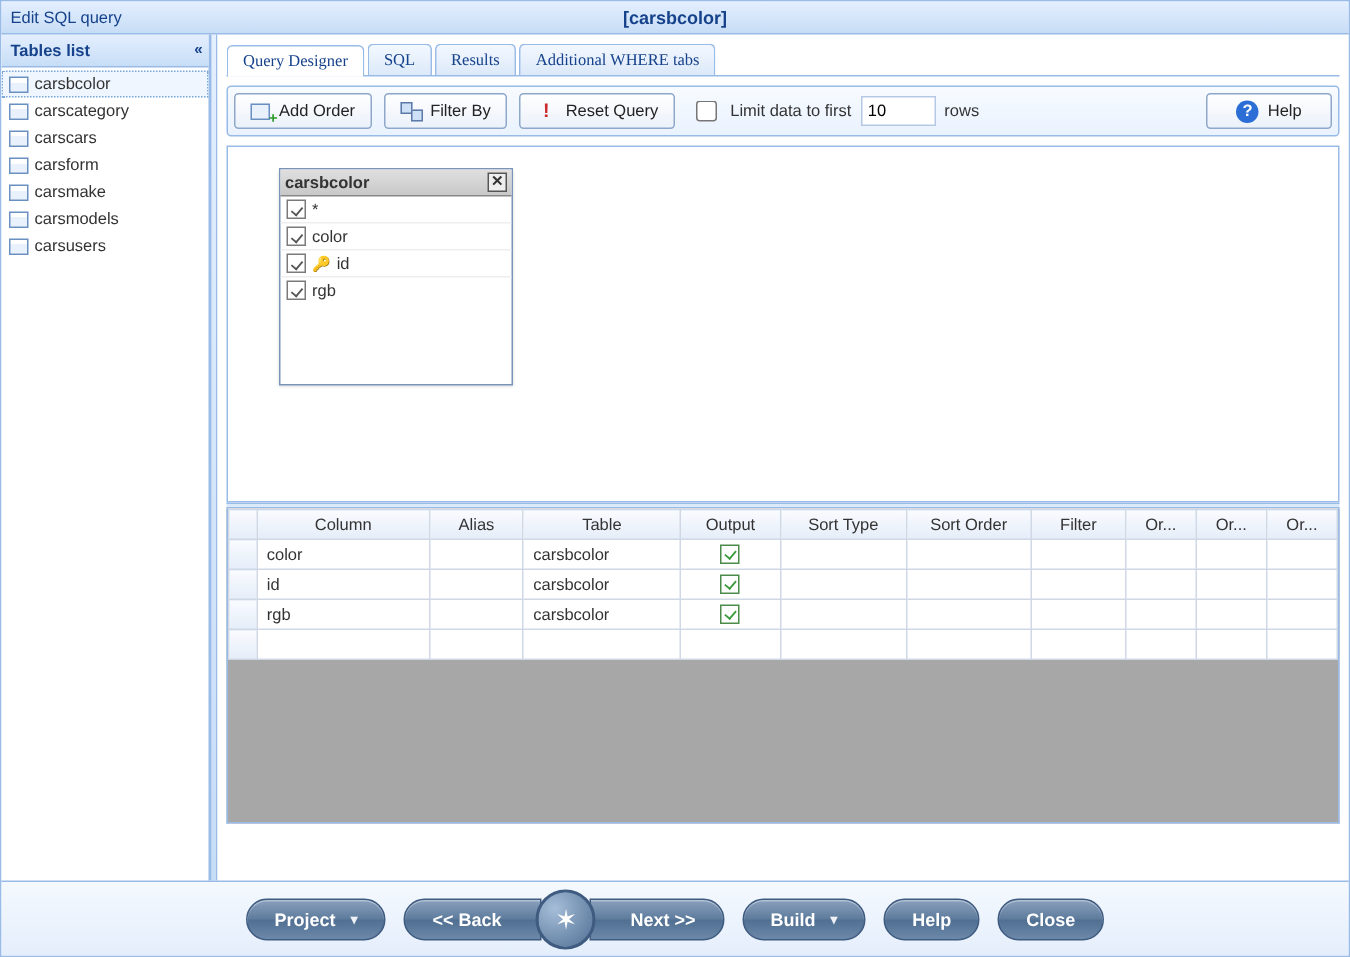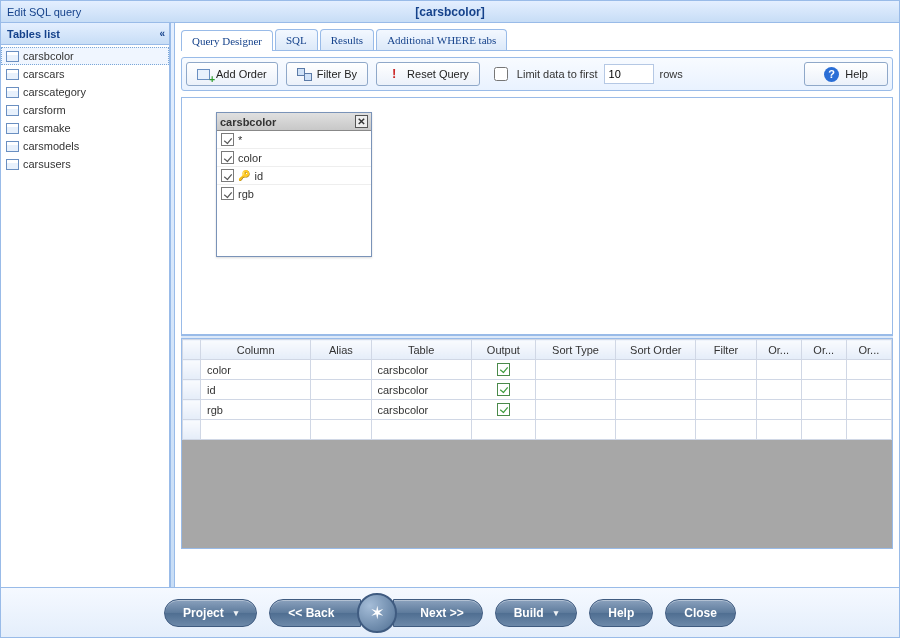--- a/index.html
+++ b/index.html
@@ -32,21 +32,21 @@
     position: absolute; left: 0; right: 0; text-align: center;
     color: #15428b; font-weight: bold; font-size: 12px;
     pointer-events: none;
   }
   .body-row {
     flex: 1 1 auto;
     display: flex;
     min-height: 0;
   }
   .sidebar {
-    width: 169px;
+    width: 139px;
     border-right: 1px solid #99bbe8;
     display: flex; flex-direction: column;
     background: #fff;
   }
   .sidebar-head {
     height: 22px;
     background: linear-gradient(#e4efff, #c7ddf6);
     border-bottom: 1px solid #99bbe8;
     display: flex; align-items: center; justify-content: space-between;
     padding: 0 6px;
@@ -232,25 +232,25 @@
         <span>Tables list</span>
         <span class="collapse-icon">«</span>
       </div>
       <div class="table-list" id="table-list">
           <div class="table-item selected">
             <span class="table-icon"></span>
             <span>carsbcolor</span>
           </div>
           <div class="table-item">
             <span class="table-icon"></span>
+            <span>carscategory</span>
+          </div>
+          <div class="table-item">
+            <span class="table-icon"></span>
             <span>carscars</span>
-          </div>
-          <div class="table-item">
-            <span class="table-icon"></span>
-            <span>carscategory</span>
           </div>
           <div class="table-item">
             <span class="table-icon"></span>
             <span>carsform</span>
           </div>
           <div class="table-item">
             <span class="table-icon"></span>
             <span>carsmake</span>
           </div>
           <div class="table-item">

